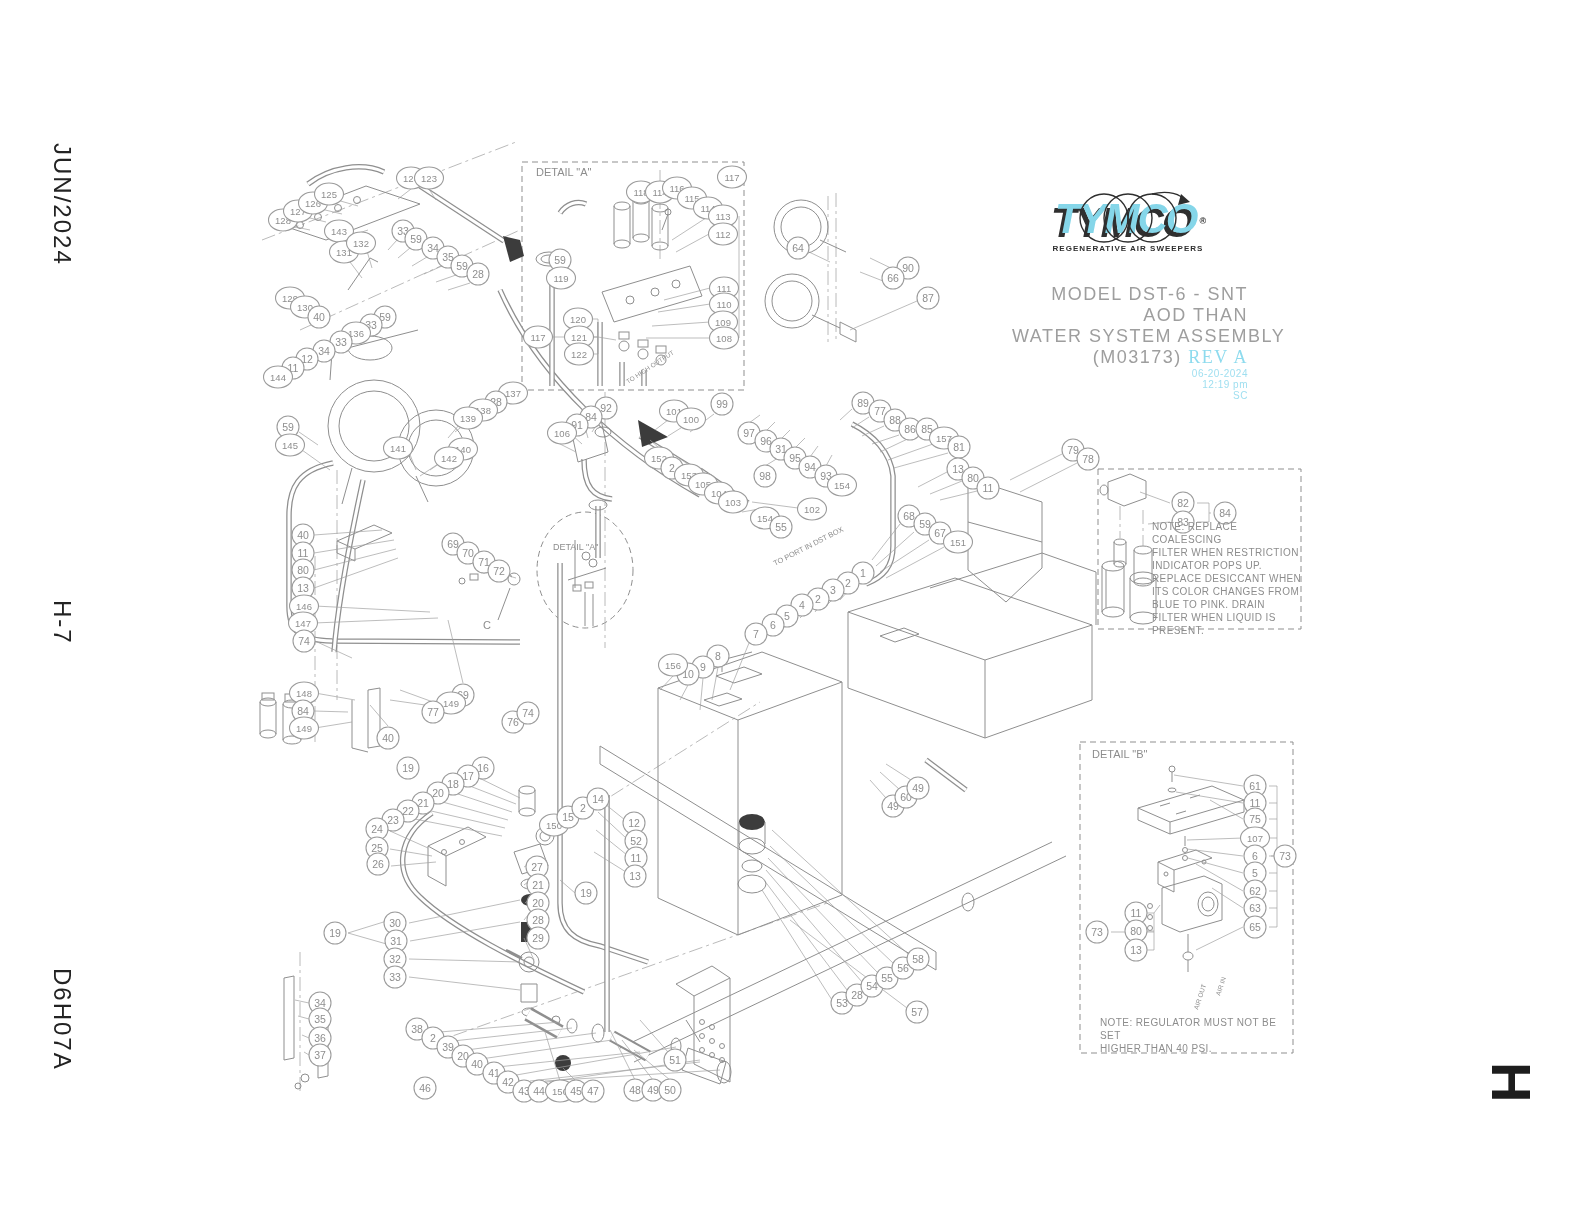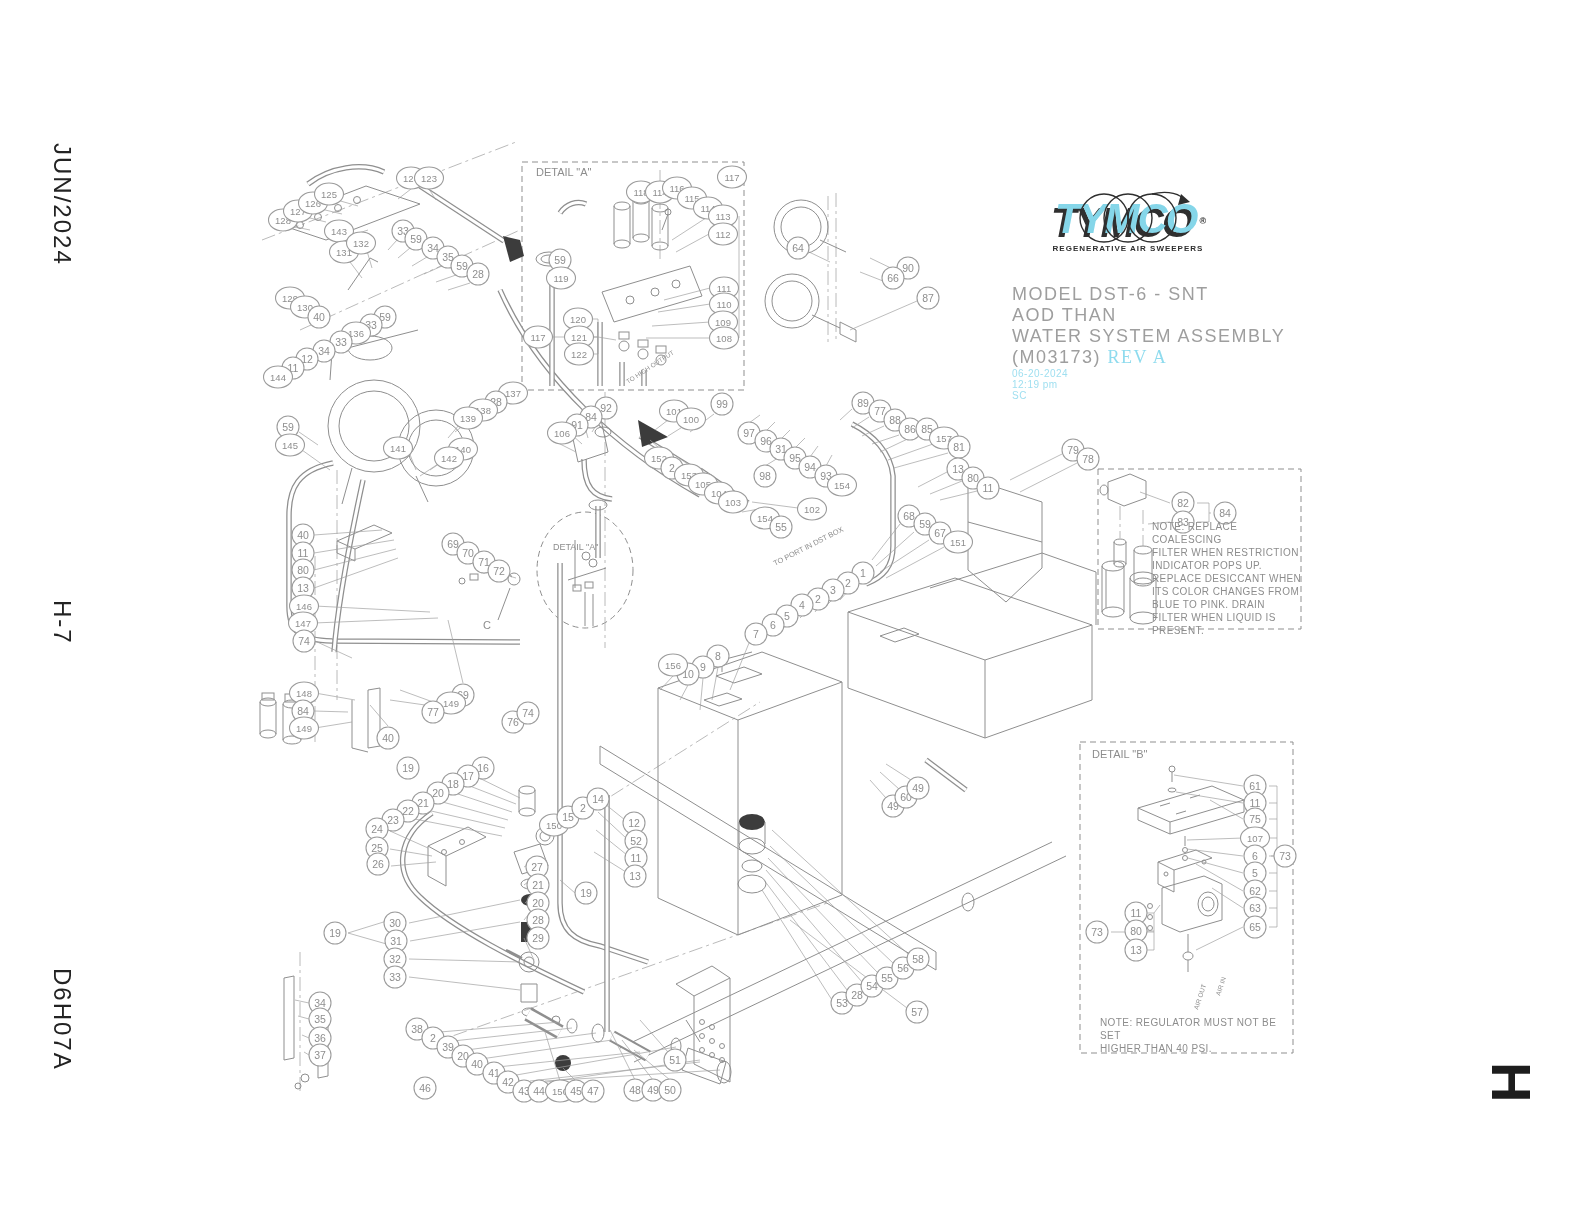--- a/index.html
+++ b/index.html
@@ -15,21 +15,21 @@
   .dark{fill:#3c3c3c;stroke:none;}
   .balloon{fill:#ffffff;stroke:#9c9c9c;stroke-width:1.1;}
   .balloon-num{fill:#8e8e8e;text-anchor:middle;font-family:"Liberation Sans",sans-serif;}
   .svgtext{fill:#8d8d8d;font-family:"Liberation Sans",sans-serif;}
   .vtext{position:absolute;color:#232323;font-size:24px;letter-spacing:2px;
          transform:rotate(90deg);transform-origin:left top;white-space:nowrap;}
   .bigH{position:absolute;color:#1d1d1d;font-size:56px;font-weight:900;
         transform:rotate(90deg);transform-origin:left top;}
   .note{position:absolute;color:#8d8d8d;font-size:10px;line-height:13px;
         letter-spacing:.4px;white-space:pre-line;}
-  #titleblock{position:absolute;left:1012px;top:284px;width:236px;text-align:left;
+  #titleblock{position:absolute;left:1012px;top:284px;width:236px;text-align:right;
         color:#9e9e9e;letter-spacing:1.5px;}
   #titleblock .tl{font-size:18px;line-height:21px;white-space:nowrap;}
   #titleblock .cyan{color:#8edbee;font-family:Liberation Serif, serif;}
   #titleblock .small-cyan{font-size:10px;line-height:11px;letter-spacing:.5px;color:#9fdff0;}
   #logo{position:absolute;left:1038px;top:196px;width:180px;height:80px;text-align:center;}
   #logo .word{position:relative;display:inline-block;font-size:42px;font-weight:900;
         font-style:italic;letter-spacing:-2px;color:#85d6e9;
         text-shadow:-4px 4px 0 #2f2f2f;line-height:46px;}
   #logo .reg{font-size:9px;color:#2f2f2f;vertical-align:top;font-style:normal;
         text-shadow:none;position:relative;top:2px;left:3px;}

